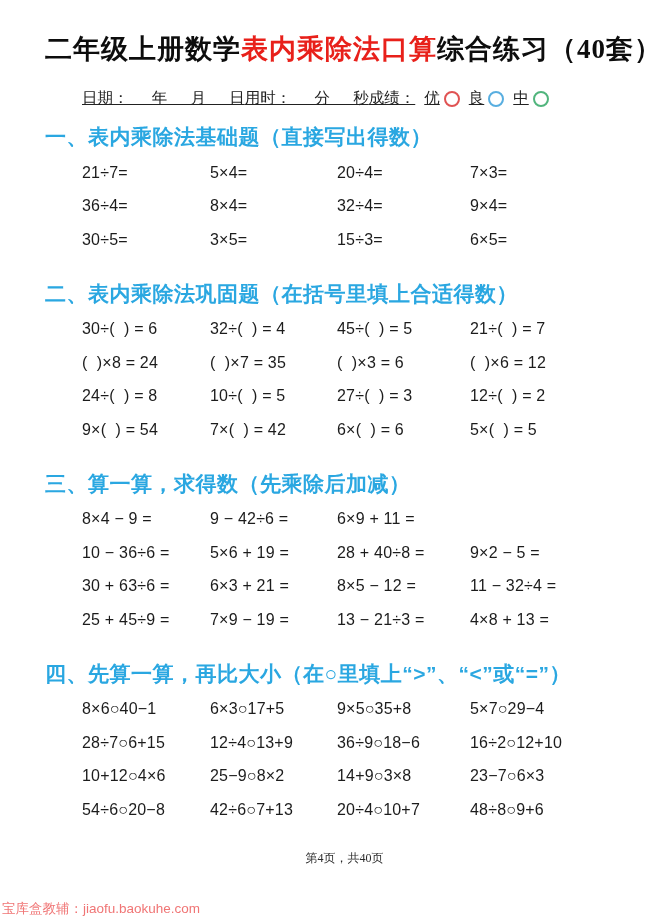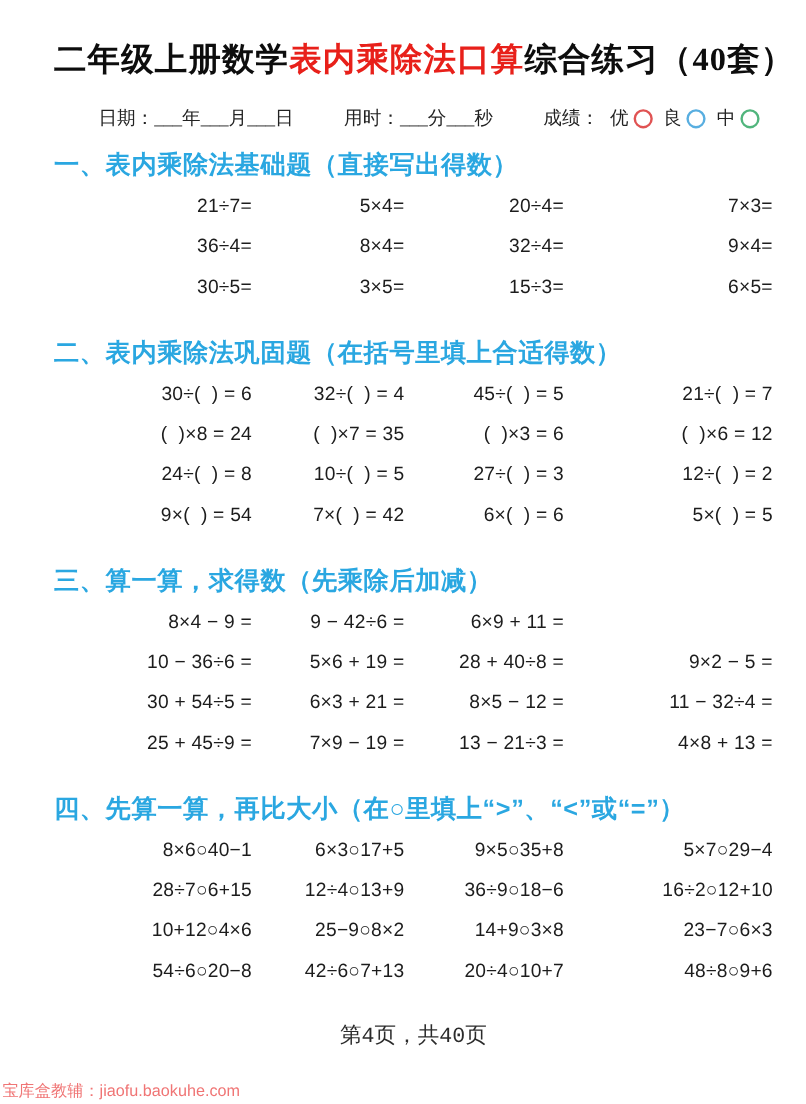--- a/index.html
+++ b/index.html
@@ -25,22 +25,22 @@
   }
   .title .red { color: #e8201a; }
 
   .info-line {
     font-family: "Liberation Serif", serif;
     font-size: 15.5px;
     color: #222222;
     margin: 0 0 14px 37px;
     display: flex;
     align-items: center;
-    gap: 42px;
     white-space: pre;
+    text-decoration: underline;
   }
   .score-group { display: inline-flex; align-items: center; }
   .grade { display: inline-flex; align-items: center; margin-left: 9px; }
   .ring {
     display: inline-block;
     width: 12px; height: 12px;
     border-radius: 50%;
     border: 2px solid;
     margin-left: 4px;
     background: #ffffff;
@@ -56,33 +56,32 @@
     font-weight: bold;
     letter-spacing: 0.5px;
     margin: 0 0 5px 0;
   }
   .row {
     display: grid;
     grid-template-columns: 128px 127px 133px auto;
     padding-left: 37px;
     height: 33.5px;
     align-items: center;
-    text-align: right;
   }
   .prob {
     font-size: 16px;
     color: #1c1c1c;
     white-space: pre;
     letter-spacing: 0.2px;
   }
 
   .page-num {
     text-align: center;
-    font-family: Liberation Mono, monospace;
-    font-size: 18px;
+    font-family: Liberation Serif, serif;
+    font-size: 12px;
     color: #2b2b2b;
     margin-top: 2px;
   }
   .watermark {
     position: absolute;
     left: 2px; bottom: 2px;
     font-family: Liberation Sans, sans-serif;
     font-size: 13.5px;
     color: #f07575;
     white-space: pre;
@@ -164,21 +163,21 @@
       <span class="prob">9 − 42÷6 =</span>
       <span class="prob">6×9 + 11 =</span>
     </div>
     <div class="row">
       <span class="prob">10 − 36÷6 =</span>
       <span class="prob">5×6 + 19 =</span>
       <span class="prob">28 + 40÷8 =</span>
       <span class="prob">9×2 − 5 =</span>
     </div>
     <div class="row">
-      <span class="prob">30 + 54÷5 =</span>
+      <span class="prob">30 + 63÷6 =</span>
       <span class="prob">6×3 + 21 =</span>
       <span class="prob">8×5 − 12 =</span>
       <span class="prob">11 − 32÷4 =</span>
     </div>
     <div class="row">
       <span class="prob">25 + 45÷9 =</span>
       <span class="prob">7×9 − 19 =</span>
       <span class="prob">13 − 21÷3 =</span>
       <span class="prob">4×8 + 13 =</span>
     </div>

